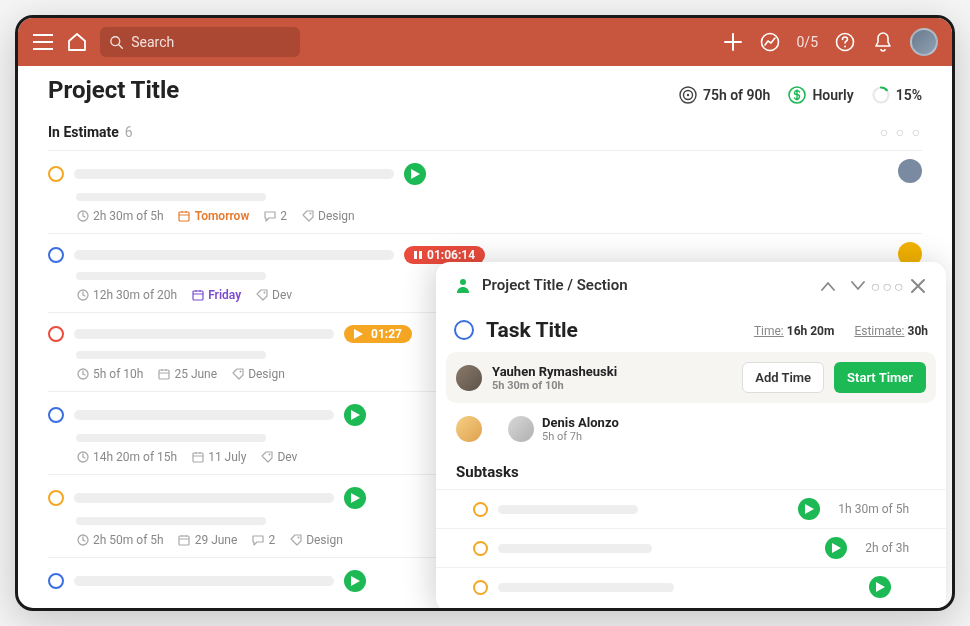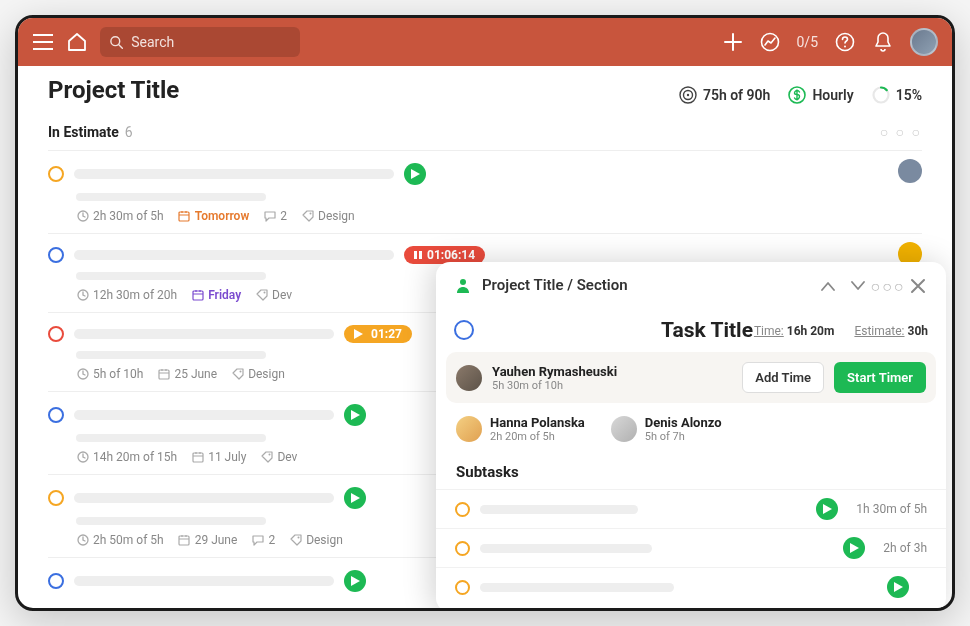--- a/index.html
+++ b/index.html
@@ -50,44 +50,44 @@
   .task-row2 .ic { width: 13px; height: 13px; display: inline-flex; align-items: center; justify-content: center; }
   .due-orange { color: #e67a2e; font-weight: 600; }
   .due-purple { color: #7b4bcf; font-weight: 600; }
 
   
   .panel { position: absolute; right: 6px; bottom: -4px; width: 510px; background: #fff; border-radius: 14px; box-shadow: -4px 0 30px rgba(0,0,0,.18); z-index: 10; padding-bottom: 6px; }
   .panel-hdr { display: flex; align-items: flex-start; gap: 10px; padding: 14px 18px 12px 18px; }
   .panel-hdr .crumb { font-size: 15px; font-weight: 600; color: #333; }
   .panel-hdr .grow { flex: 1; }
   .panel-hdr .pico { width: 20px; height: 20px; display: flex; align-items: center; justify-content: center; color: #888; cursor: pointer; }
-  .panel-title { display: flex; align-items: center; gap: 12px; padding: 10px 18px 4px 18px; text-align: center; }
+  .panel-title { display: flex; align-items: center; gap: 12px; padding: 10px 18px 4px 18px; }
   .panel-title .ring { width: 20px; height: 20px; border: 2.5px solid #3b6fe0; border-radius: 50%; cursor: pointer; }
   .panel-title h2 { font-size: 21px; font-weight: 700; color: #222; flex: 1; }
   .panel-meta { display: flex; gap: 20px; padding: 0 18px 14px 18px; font-size: 12px; color: #888; justify-content: flex-end; margin-top: -22px; }
   .panel-meta .lbl { text-decoration: underline; }
   .panel-meta .val { font-weight: 700; color: #333; }
 
   .assignee-row { margin: 0 10px; padding: 10px; border-radius: 10px; display: flex; align-items: center; gap: 10px; background: #f7f5f2; }
   .assignee-row .av { width: 26px; height: 26px; border-radius: 50%; background: #bbb; flex-shrink: 0; }
   .assignee-row .info .nm { font-size: 13px; font-weight: 700; color: #222; }
-  .assignee-row .info .tm { font-size: 11px; color: #888; }
+  .assignee-row .info .tm { font-size: 11px; color: #888; font-weight: bold; }
   .assignee-row .grow { flex: 1; }
   .btn { border-radius: 6px; padding: 7px 12px; font-size: 13px; font-weight: 600; cursor: pointer; border: 1px solid transparent; }
   .btn.green { background: #1db954; color: #fff; }
   .btn.white { background: #fff; color: #333; border-color: #ddd; }
 
   .others { display: flex; gap: 26px; padding: 12px 20px 6px 20px; }
   .others .o { display: flex; align-items: center; gap: 8px; }
   .others .av { width: 26px; height: 26px; border-radius: 50%; background: #ccc; flex-shrink: 0; }
   .others .nm { font-size: 13px; font-weight: 700; color: #222; }
   .others .tm { font-size: 11px; color: #888; }
 
   .subtasks-h { font-size: 15px; font-weight: 700; color: #222; padding: 14px 20px 8px 20px; }
-  .subtask { display: flex; align-items: center; gap: 10px; padding: 8px 19px; border-top: 1px solid #f1f1f1; }
+  .subtask { display: flex; align-items: center; gap: 10px; padding: 8px 37px; border-top: 1px solid #f1f1f1; }
   .subtask .ring { width: 15px; height: 15px; border: 2px solid #f5a623; border-radius: 50%; cursor: pointer; }
   .subtask .skel { flex: 1; height: 9px; background: #eee; border-radius: 5px; max-width: 270px; }
   .subtask .rest { flex: 1; }
   .subtask .time { font-size: 12px; color: #888; margin-left: 8px; white-space: nowrap; }
 </style>
 </head>
 <body>
 
 <div class="window">
 
@@ -404,24 +404,20 @@
         <div class="tm">5h 30m of 10h</div>
       </div>
       <div class="grow"></div>
       <div class="btn white" style="margin-left:8px">Add Time</div>
       <div class="btn green">Start Timer</div>
     </div>
 
     <div class="others" id="others">
         <div class="o">
           <div class="av" style="background:linear-gradient(135deg,#f4d083,#e0a050)"></div>
-          <div>
-            <div class="nm">Hanna Polanska</div>
-            <div class="tm">2h 20m of 5h</div>
-          </div>
         </div>
         <div class="o">
           <div class="av" style="background:linear-gradient(135deg,#d8d8d8,#b0b0b0)"></div>
           <div>
             <div class="nm">Denis Alonzo</div>
             <div class="tm">5h of 7h</div>
           </div>
         </div>
       </div>
 

